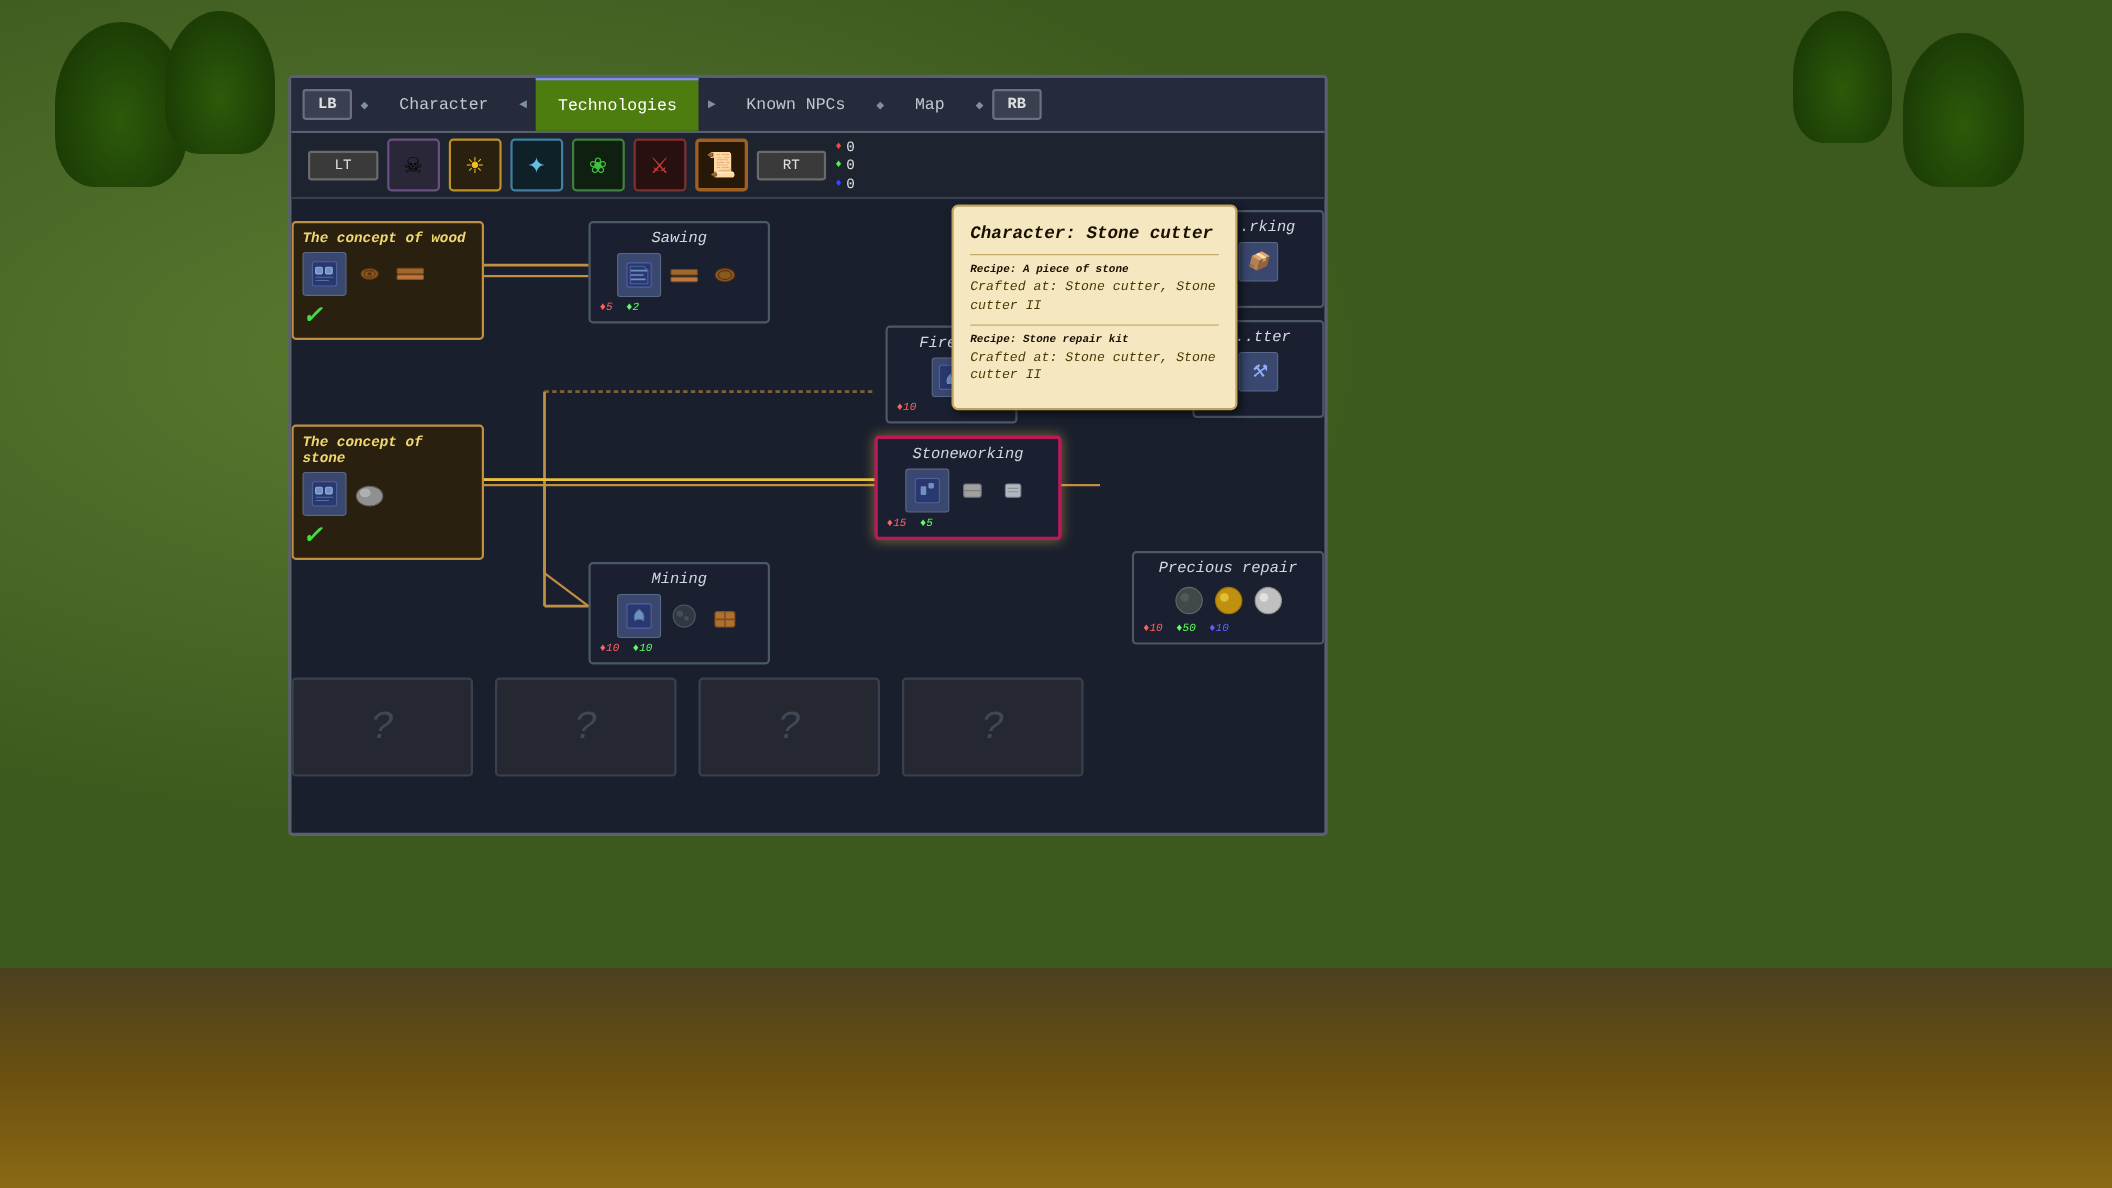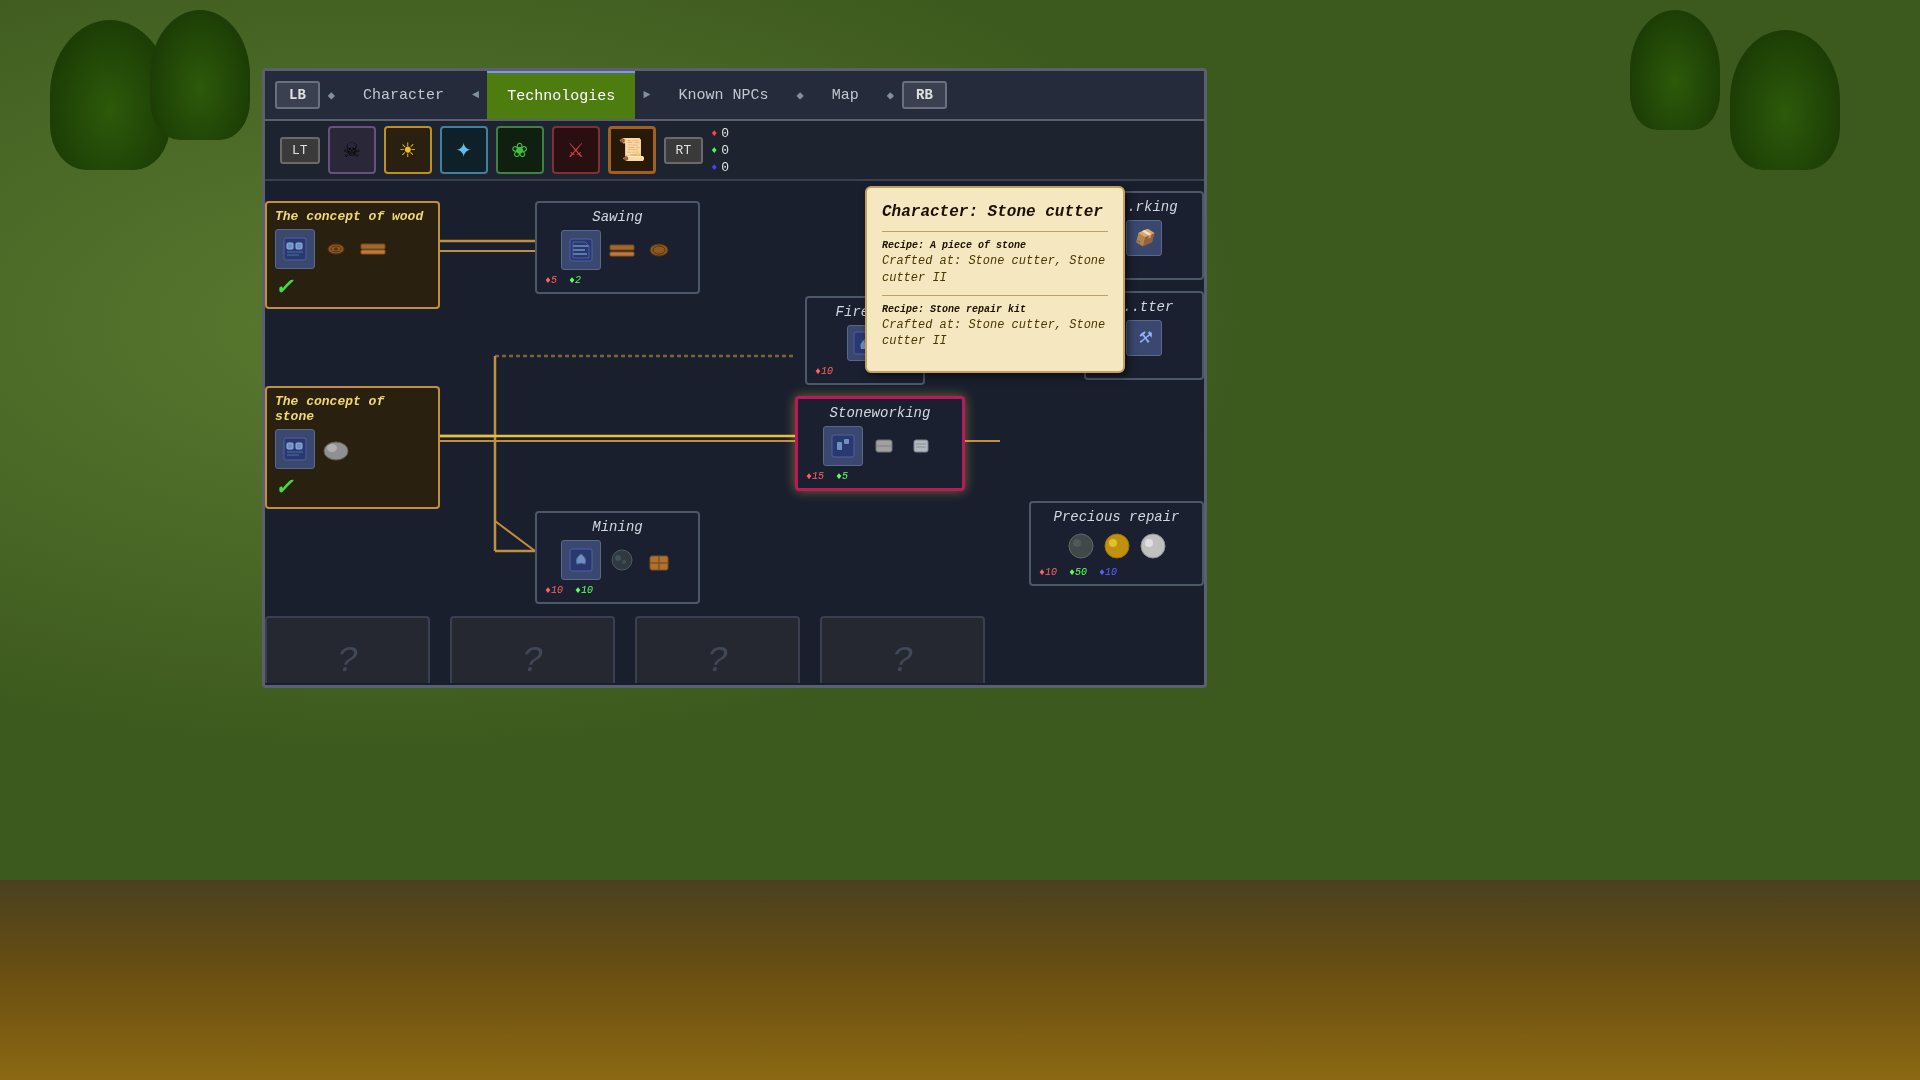--- a/index.html
+++ b/index.html
@@ -30,21 +30,21 @@
       background: radial-gradient(ellipse at 50% 60%, #2d5a0a 0%, #1a3a05 80%);
       border-radius: 50% 50% 30% 30%;
     }
 
     
     .ui-panel {
       position: absolute;
       left: 262px;
       top: 68px;
       width: 945px;
-      height: 620px;
+      height: 692px;
       background: #1a1f2e;
       border: 3px solid #5a6070;
       border-radius: 4px;
     }
 
     
     .nav-bar {
       display: flex;
       align-items: center;
       background: #252b3a;
@@ -121,21 +121,21 @@
     .tab-icon-btn.sun { background: #2a2010; border-color: #c09020; }
     .tab-icon-btn.feather { background: #102028; border-color: #4080a0; }
     .tab-icon-btn.leaf { background: #102010; border-color: #408040; }
     .tab-icon-btn.shield { background: #281010; border-color: #803030; }
     .tab-icon-btn.book { background: #281808; border-color: #a06020; border-width: 3px; }
 
     .lt-rt-btn {
       background: #3a3a3a;
       border: 2px solid #6a6a6a;
       color: #e0e0e0;
-      padding: 4px 10px;
+      padding: 4px 22px;
       font-family: inherit;
       font-size: 13px;
       cursor: pointer;
       border-radius: 3px;
     }
 
     .section-title {
       flex: 1;
       text-align: center;
       font-size: 22px;

